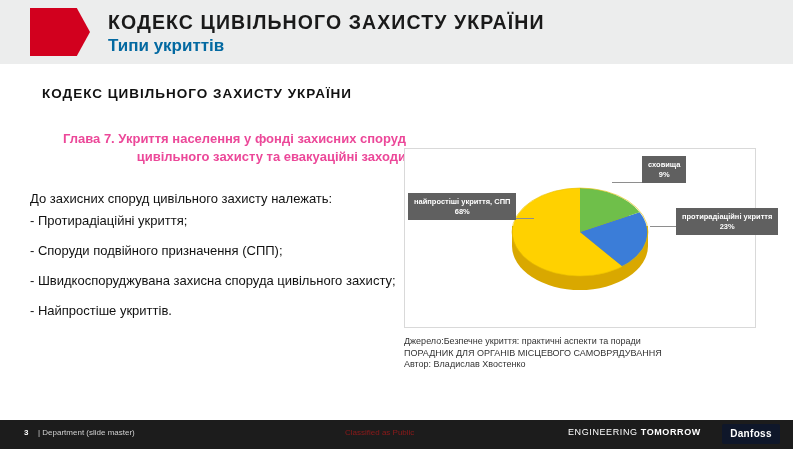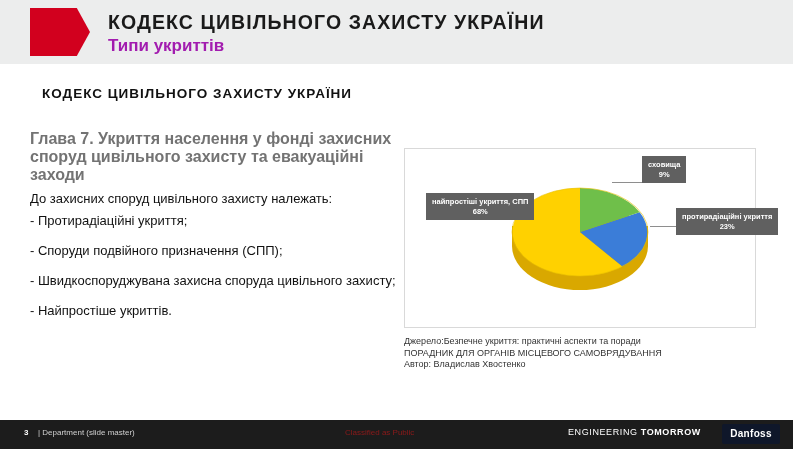--- a/index.html
+++ b/index.html
@@ -46,45 +46,45 @@
     font-size: 19.5px;
     font-weight: bold;
     color: #1a1a1a;
     letter-spacing: 1.1px;
     line-height: 25px;
     white-space: nowrap;
   }
   .header-subtitle {
     font-size: 17px;
     font-weight: bold;
-    color: #a21caf;
+    color: #0369a1;
     line-height: 22px;
     white-space: nowrap;
   }
 
   
   .section-title {
     position: absolute;
     left: 42px; top: 86px;
     font-size: 13.5px;
     font-weight: bold;
     color: #111111;
     letter-spacing: 1.0px;
     white-space: nowrap;
   }
 
   .chapter {
     position: absolute;
     left: 30px; top: 130px;
     width: 376px;
-    font-size: 16px;
-    font-weight: bold;
-    color: #737373;
+    font-size: 13px;
+    font-weight: bold;
+    color: #ec4899;
     line-height: 18px;
-    text-align: left;
+    text-align: right;
   }
 
   .lead {
     position: absolute;
     left: 30px; top: 190px;
     width: 380px;
     font-size: 13px;
     color: #111111;
     line-height: 18px;
   }
@@ -133,21 +133,21 @@
     font-size: 7.5px;
     font-weight: bold;
     line-height: 9.5px;
     padding: 4px 6px;
     border-radius: 0;
     text-align: center;
     white-space: nowrap;
   }
   .callout-1 { left: 238px; top: 8px; }      
   .callout-2 { left: 272px; top: 60px; }     
-  .callout-3 { left: 22px;  top: 45px; }     
+  .callout-3 { left: 4px;  top: 45px; }     
 
   .leader {
     position: absolute;
     background: #8e8e8e;
     height: 1px;
   }
   .leader-1 { left: 208px; top: 34px; width: 30px; }
   .leader-2 { left: 246px; top: 78px; width: 26px; }
   .leader-3 { left: 104px; top: 70px; width: 26px; }
 

